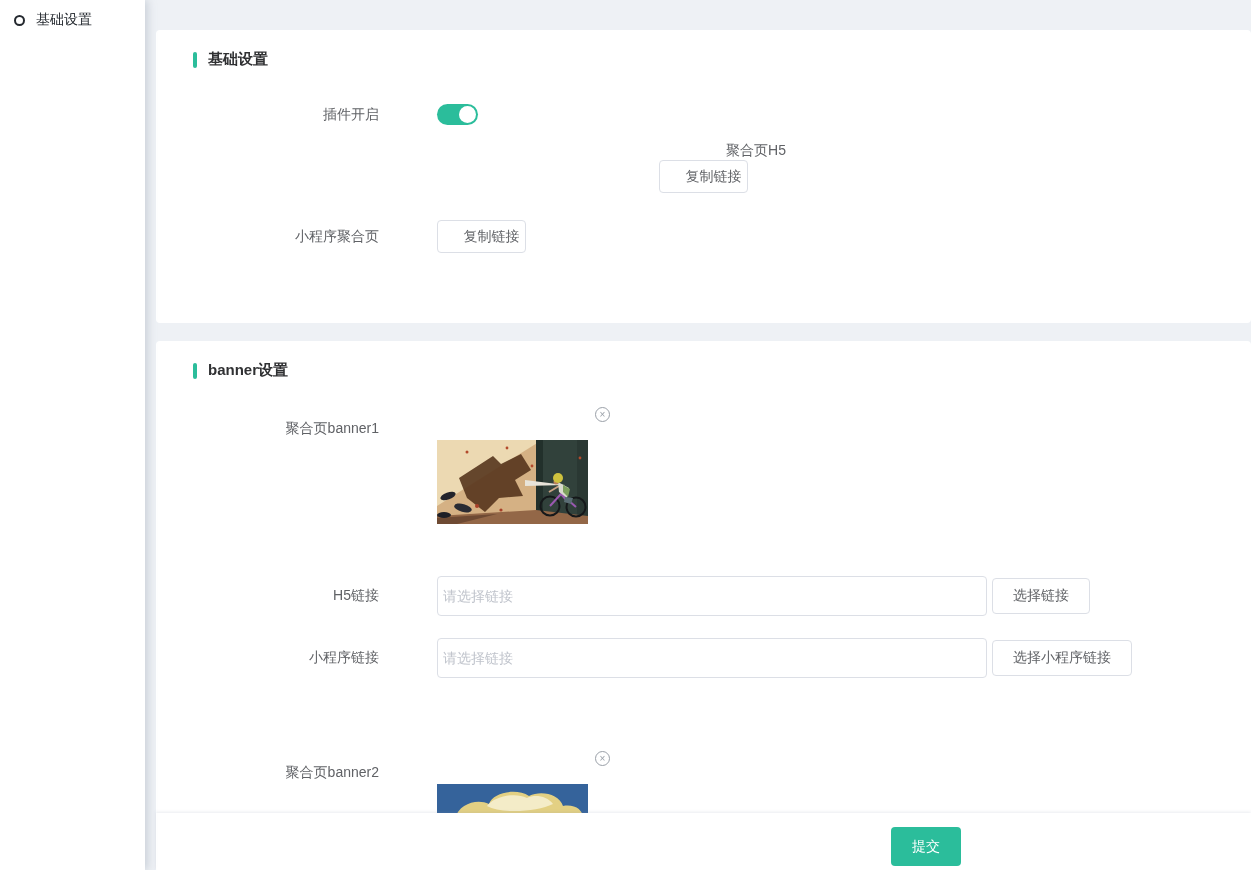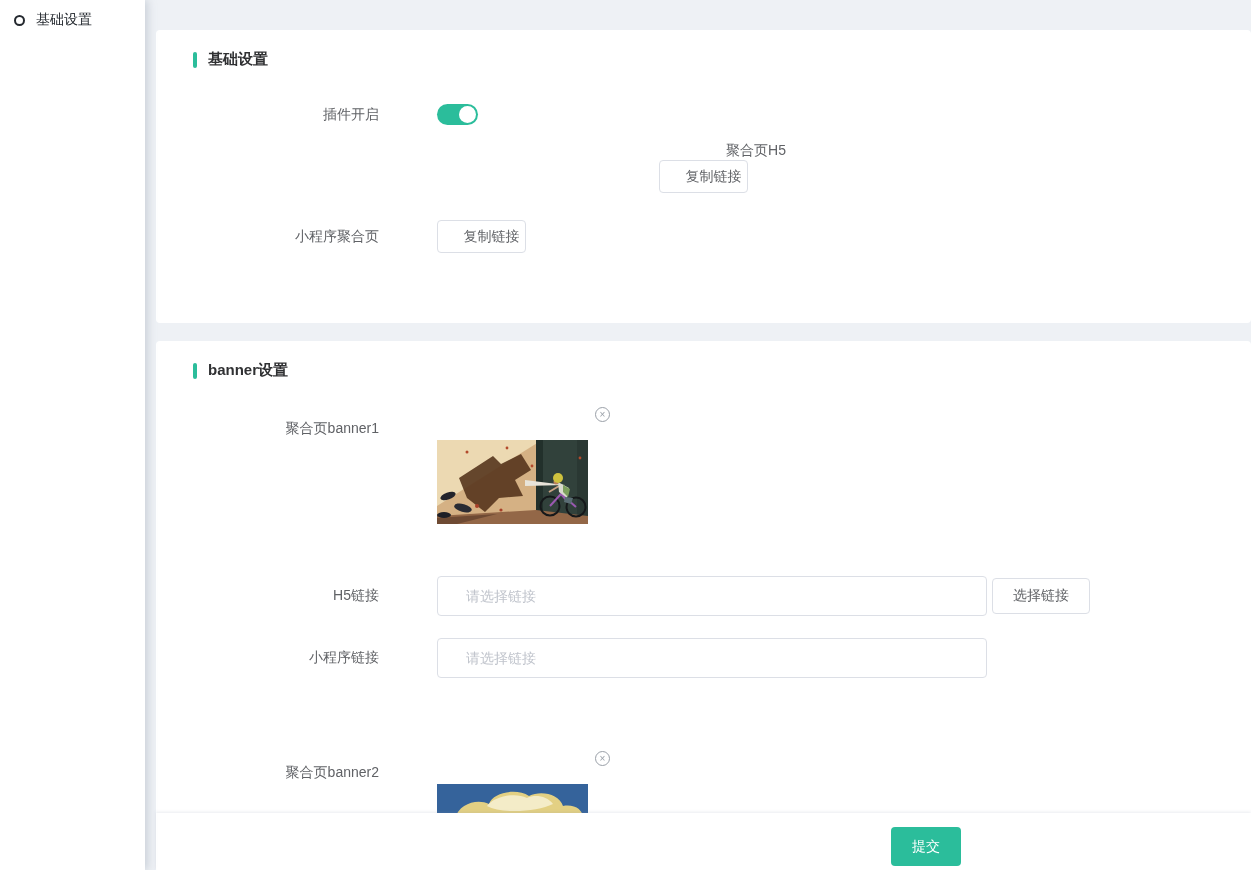--- a/index.html
+++ b/index.html
@@ -84,21 +84,21 @@
     color: #9aa0a8; font-size: 10px; line-height: 13px; text-align: center;
     cursor: pointer; background: #ffffff; user-select: none;
   }
 
   .link-row { align-items: center; height: 57px; }
   .link-row-1 { margin-top: 43px; }
   .link-row-2 { margin-top: 5px; }
   .link-input {
     width: 550px; height: 40px; flex: none;
     border: 1px solid #dcdfe6; border-radius: 4px;
-    padding: 0 28px; font-size: 14px; color: #606266;
+    padding: 0 5px; font-size: 14px; color: #606266;
     font-family: inherit; outline: none; background: #ffffff;
   }
   .link-input::placeholder { color: #c0c4cc; }
   .select-btn { margin-left: 5px; height: 36px; padding: 0 20px; white-space: nowrap; }
 
   
   .footer {
     position: absolute; left: 11px; right: 0; top: 813px; height: 57px;
     background: #ffffff; z-index: 20;
     box-shadow: 0 -1px 3px rgba(140,152,170,.18);
@@ -193,20 +193,21 @@
 
       <div class="form-row link-row link-row-1">
         <label class="form-label">H5链接</label>
         <input class="link-input" type="text" placeholder="请选择链接" style="">
         <button class="btn select-btn">选择链接</button>
       </div>
 
       <div class="form-row link-row link-row-2">
         <label class="form-label">小程序链接</label>
         <input class="link-input" type="text" placeholder="请选择链接" style="">
+        <button class="btn select-btn">选择小程序链接</button>
       </div>
 
       <div class="form-row banner-row-2">
         <label class="form-label banner-label">聚合页banner2</label>
         <div class="banner-media">
           <span class="close-btn">×</span>
           <svg class="banner-img" viewBox="0 0 151 84" preserveAspectRatio="none">
             <rect width="151" height="84" fill="#35639b"></rect>
             <rect y="50" width="151" height="34" fill="#274a7d"></rect>
             <path d="M0,34 C20,28 40,38 60,32 C90,24 120,40 151,30 L151,52 L0,52 Z" fill="#1d3a68"></path>

